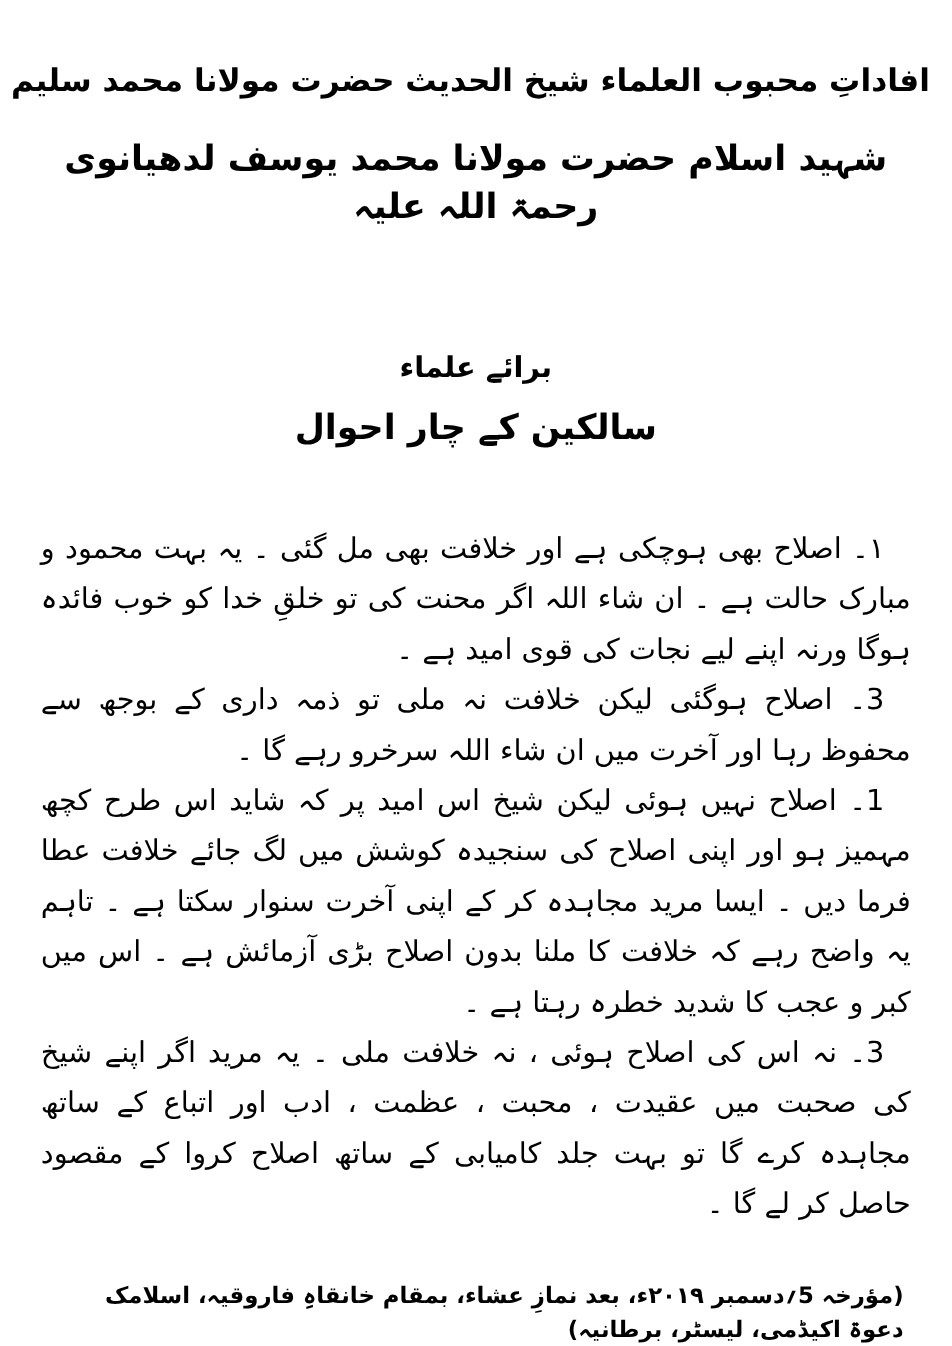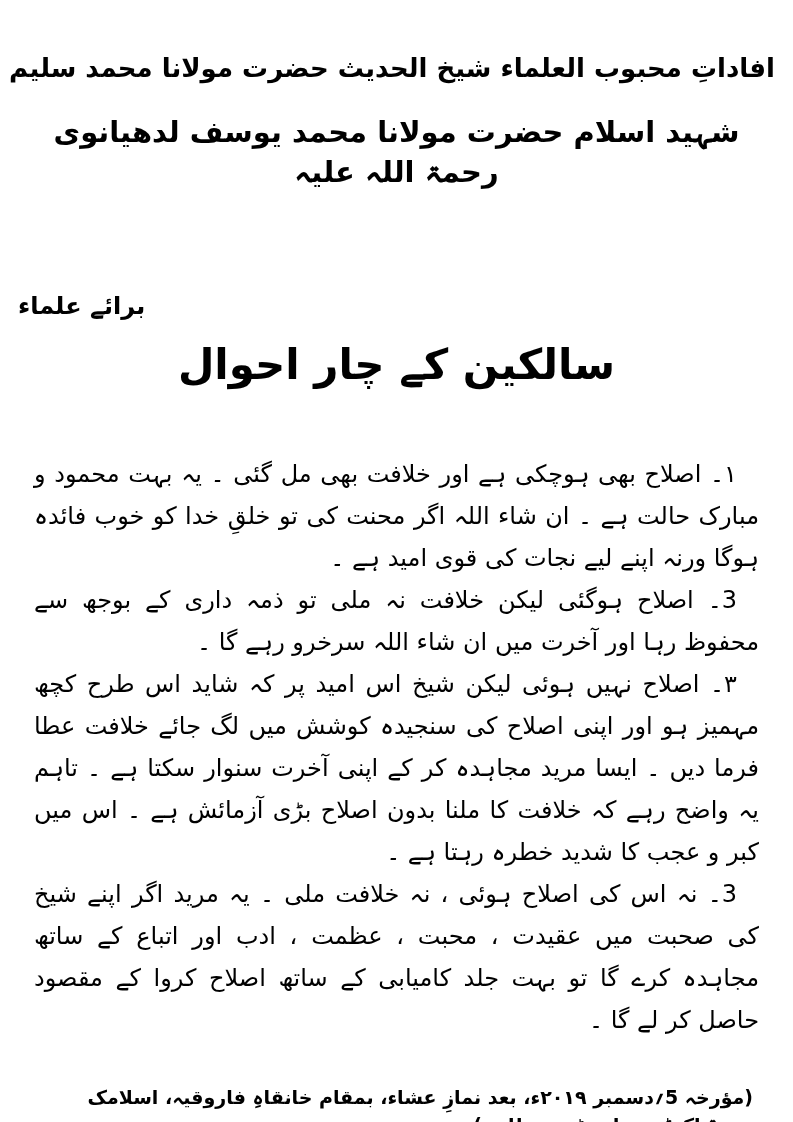--- a/index.html
+++ b/index.html
@@ -41,26 +41,26 @@
     margin: 24px 18px 0 18px;
     font-size: 29px;
     font-weight: bold;
     text-align: center;
     line-height: 1.4;
   }
   .audience-heading {
     margin: 98px 18px 0 18px;
     font-size: 24px;
     font-weight: bold;
-    text-align: left;
+    text-align: center;
     line-height: 1.3;
   }
   .main-heading {
     margin: 16px 18px 0 18px;
-    font-size: 42px;
+    font-size: 29px;
     font-weight: bold;
     text-align: center;
     line-height: 1.3;
   }
   .body-text {
     margin: 60px 34px 0 34px;
   }
   .body-text p {
     margin: 0;
     font-size: 24px;
@@ -94,21 +94,21 @@
 
   <h2 class="doc-name-line rtl">شہید اسلام حضرت مولانا محمد یوسف لدھیانوی رحمۃ اللہ علیہ</h2>
 
   <h3 class="audience-heading rtl">برائے علماء</h3>
 
   <h2 class="main-heading rtl">سالکین کے چار احوال</h2>
 
   <div class="body-text rtl">
     <p>۱۔ اصلاح بھی ہوچکی ہے اور خلافت بھی مل گئی ۔ یہ بہت محمود و مبارک حالت ہے ۔ ان شاء اللہ اگر محنت کی تو خلقِ خدا کو خوب فائدہ ہوگا ورنہ اپنے لیے نجات کی قوی امید ہے ۔</p>
     <p>3۔ اصلاح ہوگئی لیکن خلافت نہ ملی تو ذمہ داری کے بوجھ سے محفوظ رہا اور آخرت میں ان شاء اللہ سرخرو رہے گا ۔</p>
-    <p>۳۔ اصلاح نہیں ہوئی لیکن شیخ اس امید پر کہ شاید اس طرح کچھ مہمیز ہو اور اپنی اصلاح کی سنجیدہ کوشش میں لگ جائے خلافت عطا فرما دیں ۔ ایسا مرید مجاہدہ کر کے اپنی آخرت سنوار سکتا ہے ۔ تاہم یہ واضح رہے کہ خلافت کا ملنا بدون اصلاح بڑی آزمائش ہے ۔ اس میں کبر و عجب کا شدید خطرہ رہتا ہے ۔</p>
+    <p>1۔ اصلاح نہیں ہوئی لیکن شیخ اس امید پر کہ شاید اس طرح کچھ مہمیز ہو اور اپنی اصلاح کی سنجیدہ کوشش میں لگ جائے خلافت عطا فرما دیں ۔ ایسا مرید مجاہدہ کر کے اپنی آخرت سنوار سکتا ہے ۔ تاہم یہ واضح رہے کہ خلافت کا ملنا بدون اصلاح بڑی آزمائش ہے ۔ اس میں کبر و عجب کا شدید خطرہ رہتا ہے ۔</p>
     <p>3۔ نہ اس کی اصلاح ہوئی ، نہ خلافت ملی ۔ یہ مرید اگر اپنے شیخ کی صحبت میں عقیدت ، محبت ، عظمت ، ادب اور اتباع کے ساتھ مجاہدہ کرے گا تو بہت جلد کامیابی کے ساتھ اصلاح کروا کے مقصود حاصل کر لے گا ۔</p>
   </div>
 
   <p class="footer-date rtl">(مؤرخہ 5؍دسمبر ۲۰۱۹ء، بعد نمازِ عشاء، بمقام خانقاہِ فاروقیہ، اسلامک دعوۃ اکیڈمی، لیسٹر، برطانیہ)</p>
 
   <p class="footer-series rtl">(سلسلہ افادات نمبر ۳۴)</p>
 
 </div>
 
 </body></html>

